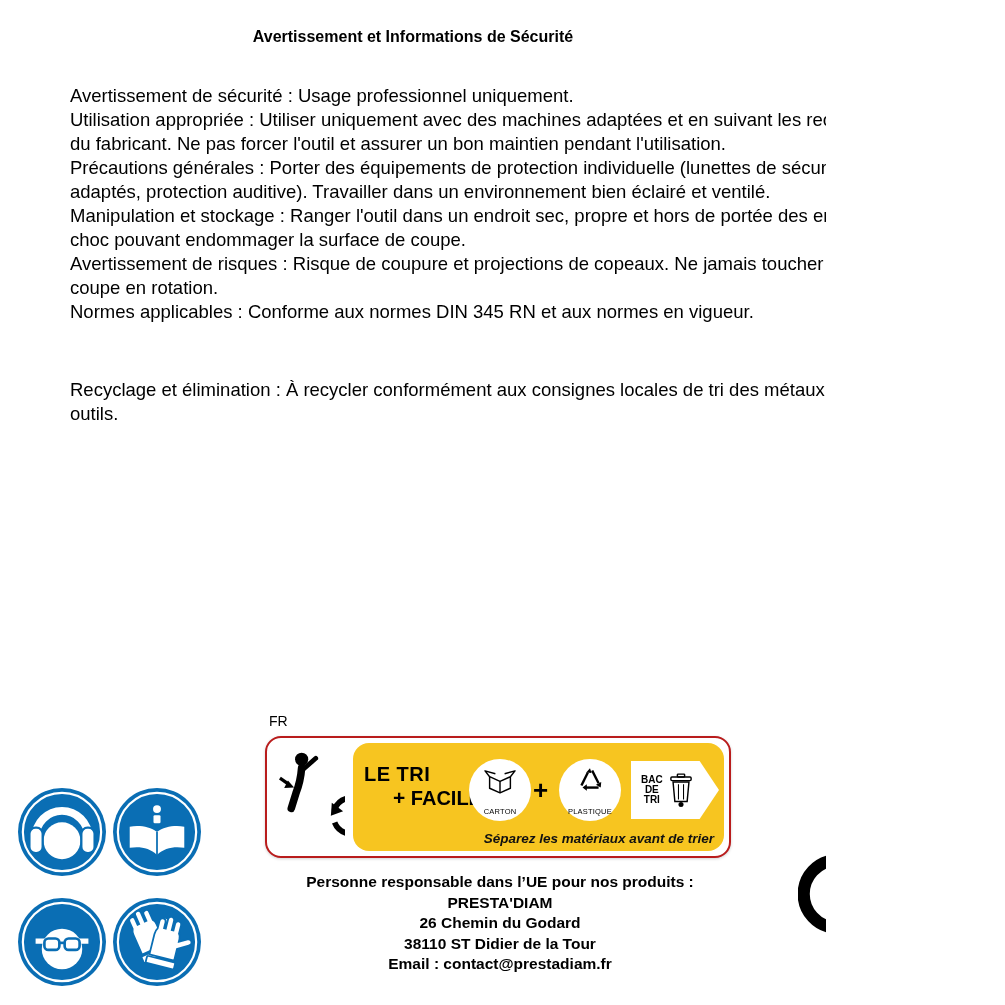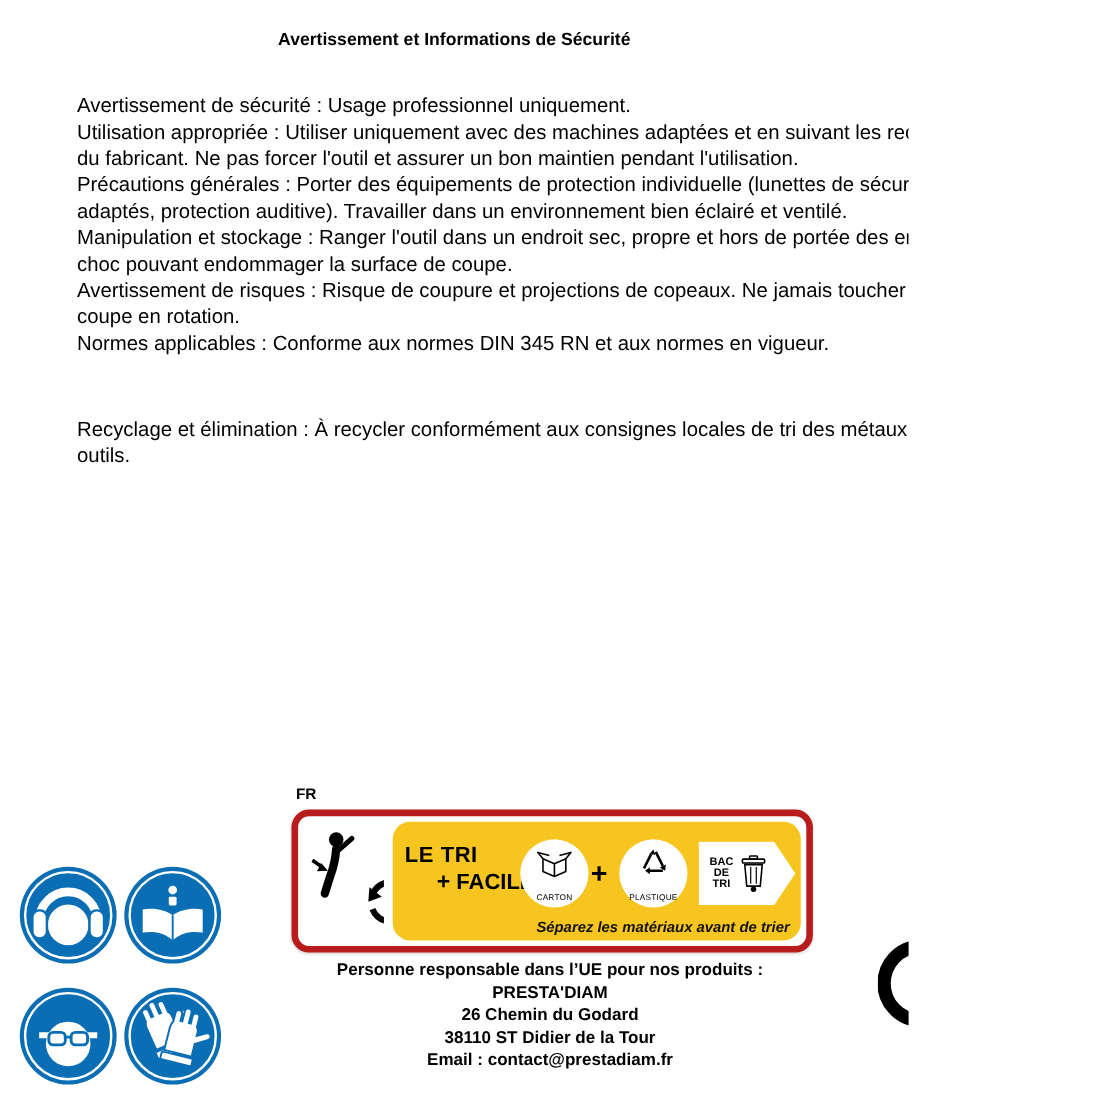--- a/index.html
+++ b/index.html
@@ -13,23 +13,23 @@
   .body-text p{margin:0;}
   .body-text p.recycling{margin-top:54px;}
 
   
   .ppe-grid{position:absolute;left:18px;top:788px;display:grid;
             grid-template-columns:88px 88px;grid-auto-rows:88px;column-gap:7px;row-gap:22px;}
   .ppe-circle{width:88px;height:88px;border-radius:50%;}
   .ppe-circle svg{width:100%;height:100%;display:block;}
 
   
-  .fr-label{position:absolute;left:269px;top:713px;font-size:14px;font-weight:bold;}
+  .fr-label{position:absolute;left:269px;top:713px;font-size:14px;font-weight:normal;}
   .banner{position:absolute;left:265px;top:736px;width:462px;height:118px;background:#fff;
-          border:6px solid #b91c1c;border-radius:16px;box-shadow:0 1px 3px rgba(0,0,0,.18);}
+          border:2px solid #b91c1c;border-radius:16px;box-shadow:0 1px 3px rgba(0,0,0,.18);}
   .triman{position:absolute;left:12px;top:9px;width:66px;height:100px;}
   .yellow-band{position:absolute;left:86px;top:5px;right:5px;bottom:5px;border-radius:16px;}
   .headline{position:absolute;left:11px;top:20px;font-weight:800;color:#000;}
   .headline .l1{font-size:20px;letter-spacing:.5px;}
   .headline .l2{font-size:20px;margin-left:29px;}
   .headline .plus{font-size:21px;font-weight:900;}
   .material-circle{position:absolute;top:16px;width:62px;height:62px;background:#fff;border-radius:50%;
                    display:flex;flex-direction:column;align-items:center;justify-content:center;}
   .material-circle.carton{left:116px;}
   .material-circle.plastique{left:206px;}

